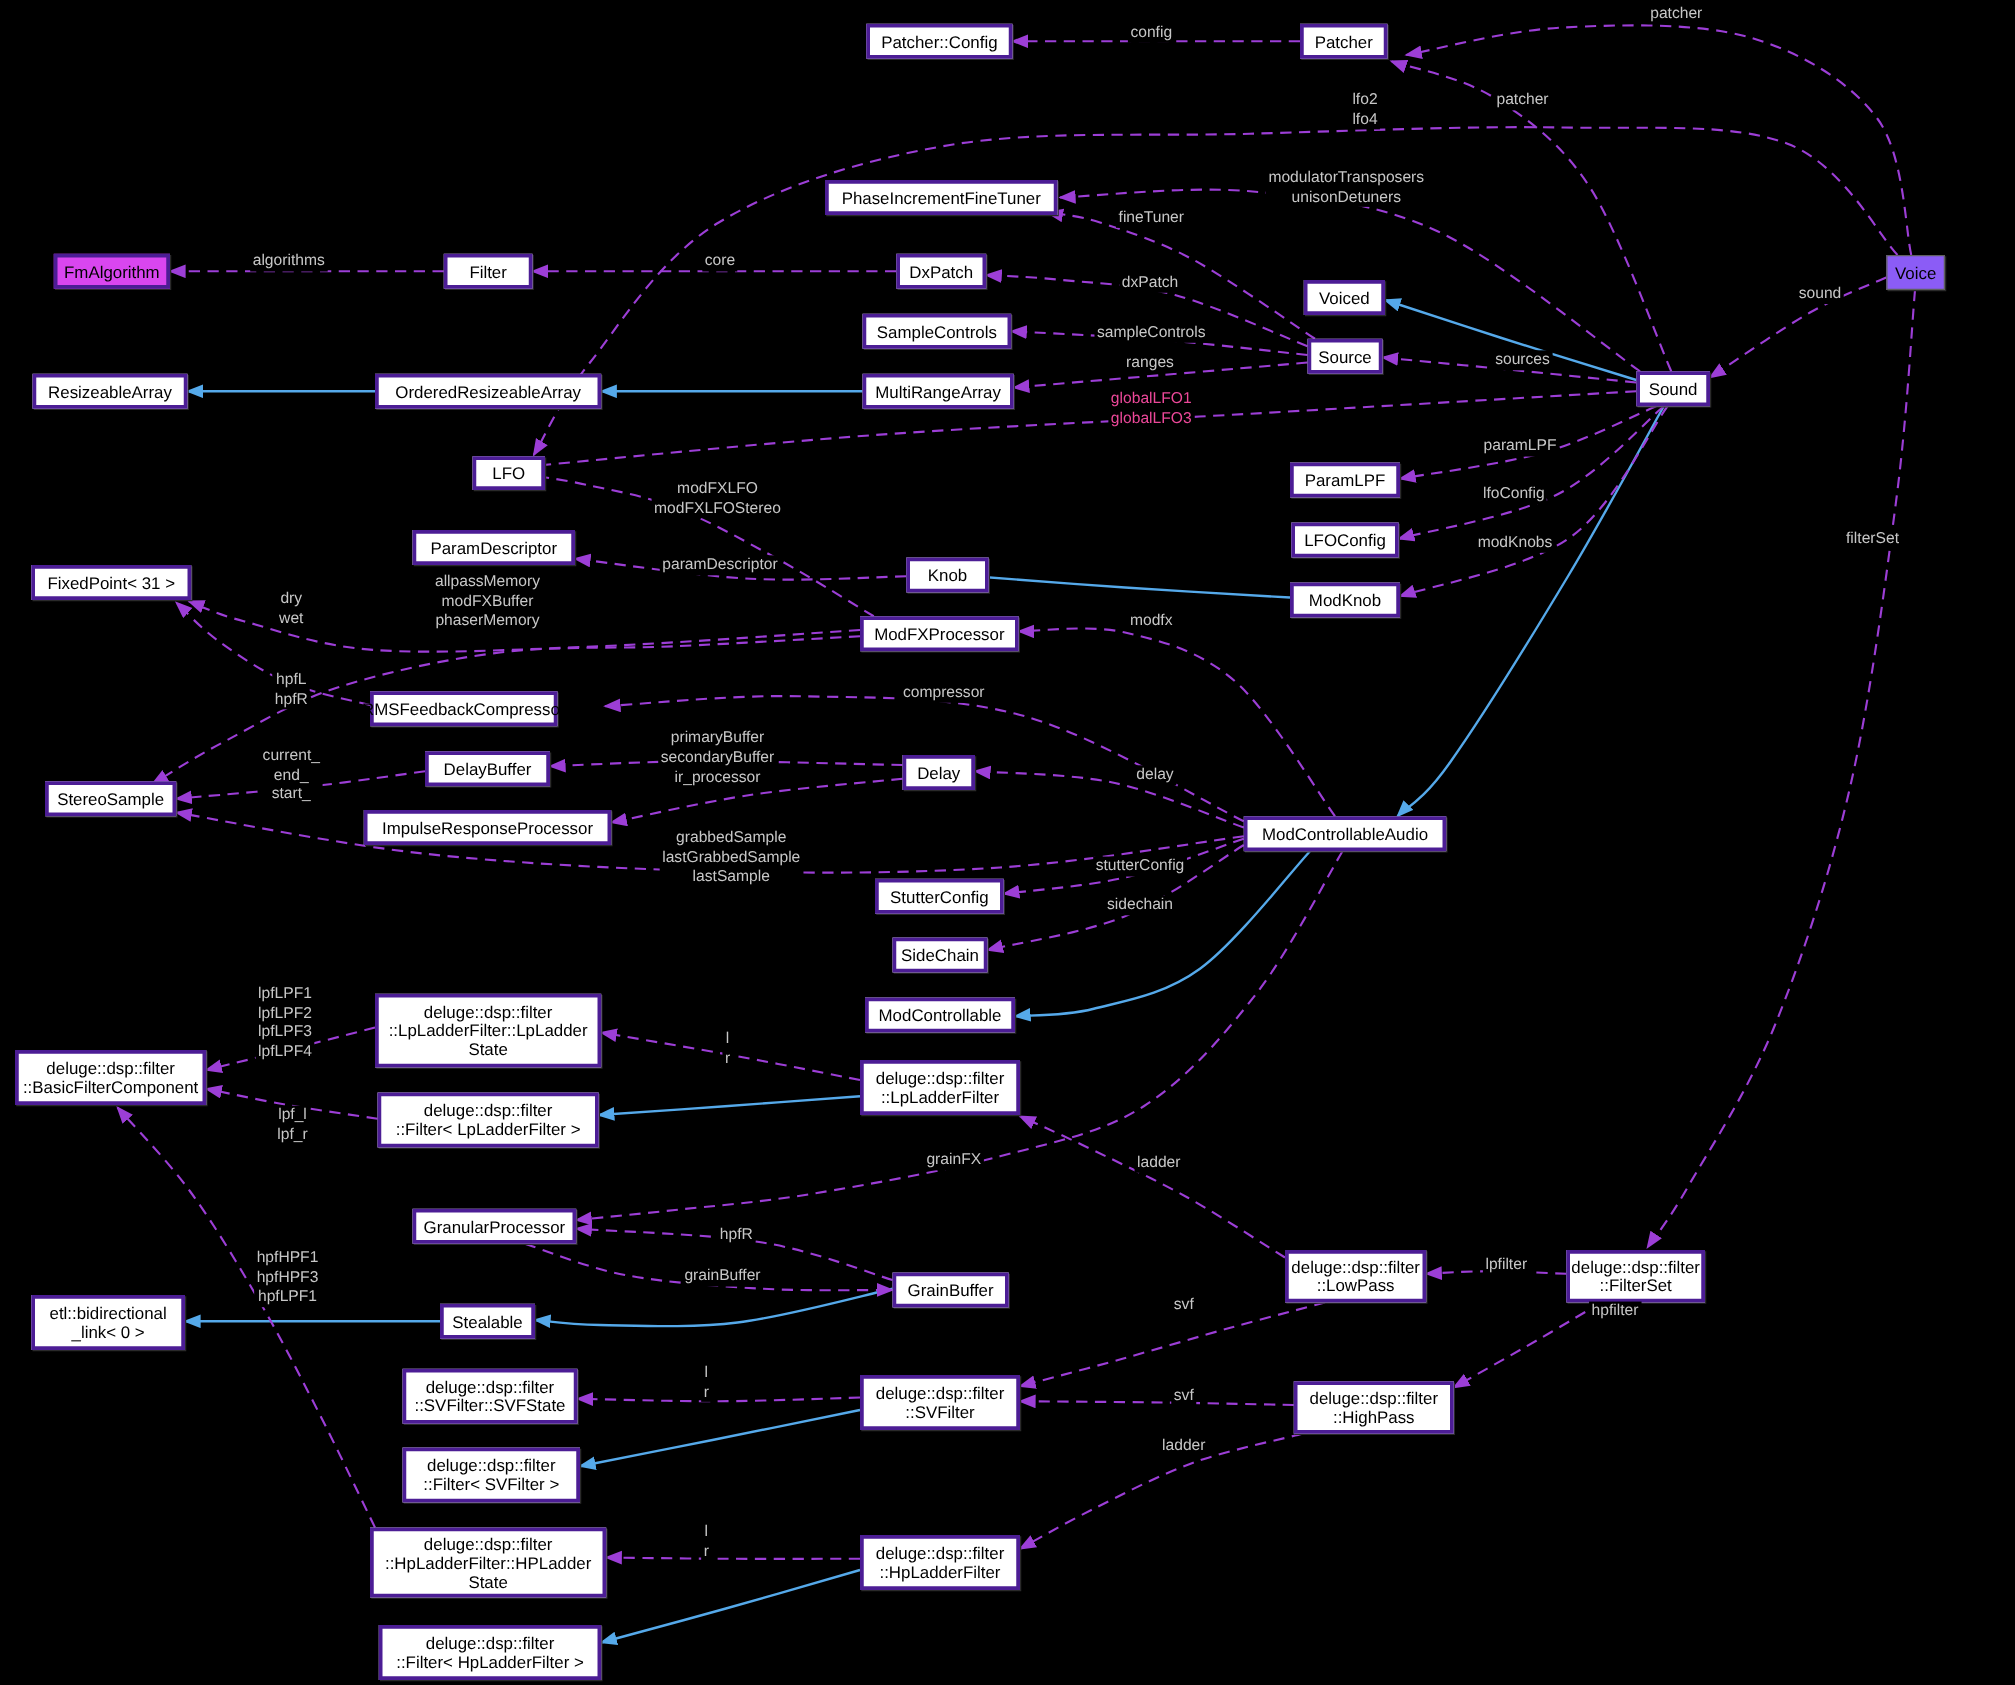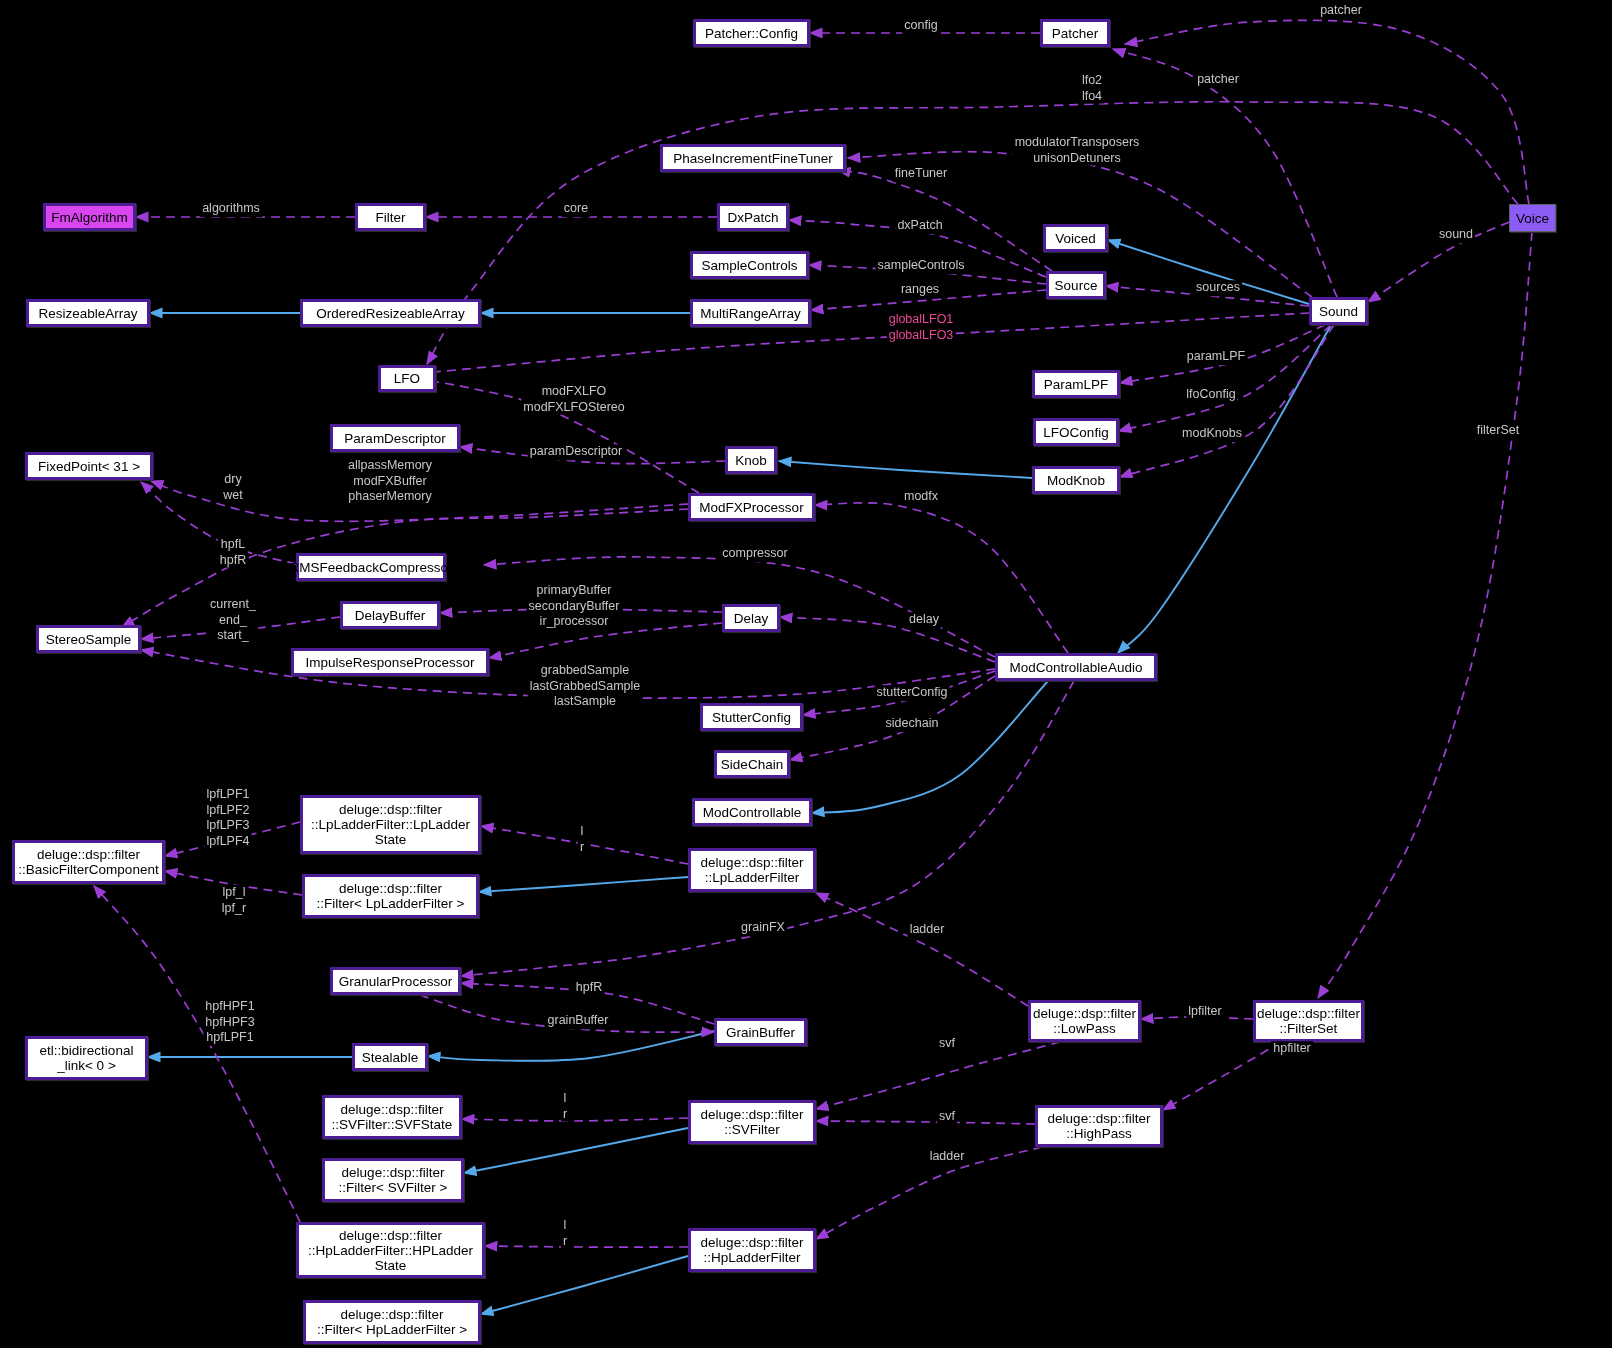--- a/index.html
+++ b/index.html
@@ -103,21 +103,21 @@
       <div class="node" style="left: 1046px; top: 271px; width: 60px; height: 28px; background: rgb(255, 255, 255);">Source</div>
       <div class="node" style="left: 26px; top: 299px; width: 124px; height: 28px; background: rgb(255, 255, 255);">ResizeableArray</div>
       <div class="node" style="left: 300px; top: 299px; width: 181px; height: 28px; background: rgb(255, 255, 255);">OrderedResizeableArray</div>
       <div class="node" style="left: 690px; top: 299px; width: 121px; height: 28px; background: rgb(255, 255, 255);">MultiRangeArray</div>
       <div class="node" style="left: 1309px; top: 297px; width: 59px; height: 28px; background: rgb(255, 255, 255);">Sound</div>
       <div class="node current" style="left: 1509px; top: 204px; width: 47px; height: 28px; background: #8b5cf6;">Voice</div>
       <div class="node" style="left: 378px; top: 365px; width: 58px; height: 27px; background: rgb(255, 255, 255);">LFO</div>
       <div class="node" style="left: 1032px; top: 370px; width: 88px; height: 28px; background: rgb(255, 255, 255);">ParamLPF</div>
       <div class="node" style="left: 1033px; top: 418px; width: 86px; height: 28px; background: rgb(255, 255, 255);">LFOConfig</div>
       <div class="node" style="left: 330px; top: 424px; width: 130px; height: 28px; background: rgb(255, 255, 255);">ParamDescriptor</div>
-      <div class="node" style="left: 725px; top: 446px; width: 52px; height: 28px; background: rgb(255, 255, 255);">Knob</div>
+      <div class="node" style="left: 725px; top: 446px; width: 66px; height: 28px; background: rgb(255, 255, 255);">Knob</div>
       <div class="node" style="left: 1032px; top: 466px; width: 88px; height: 28px; background: rgb(255, 255, 255);">ModKnob</div>
       <div class="node" style="left: 25px; top: 452px; width: 128px; height: 28px; background: rgb(255, 255, 255);">FixedPoint&lt; 31 &gt;</div>
       <div class="node" style="left: 688px; top: 493px; width: 127px; height: 28px; background: rgb(255, 255, 255);">ModFXProcessor</div>
       <div class="node" style="left: 296px; top: 553px; width: 150px; height: 28px; background: rgb(255, 255, 255);">RMSFeedbackCompressor</div>
       <div class="node" style="left: 340px; top: 601px; width: 100px; height: 28px; background: rgb(255, 255, 255);">DelayBuffer</div>
       <div class="node" style="left: 722px; top: 604px; width: 58px; height: 28px; background: rgb(255, 255, 255);">Delay</div>
       <div class="node" style="left: 36px; top: 625px; width: 105px; height: 28px; background: rgb(255, 255, 255);">StereoSample</div>
       <div class="node" style="left: 291px; top: 648px; width: 198px; height: 28px; background: rgb(255, 255, 255);">ImpulseResponseProcessor</div>
       <div class="node" style="left: 995px; top: 653px; width: 162px; height: 28px; background: rgb(255, 255, 255);">ModControllableAudio</div>
       <div class="node" style="left: 700px; top: 703px; width: 103px; height: 28px; background: rgb(255, 255, 255);">StutterConfig</div>

